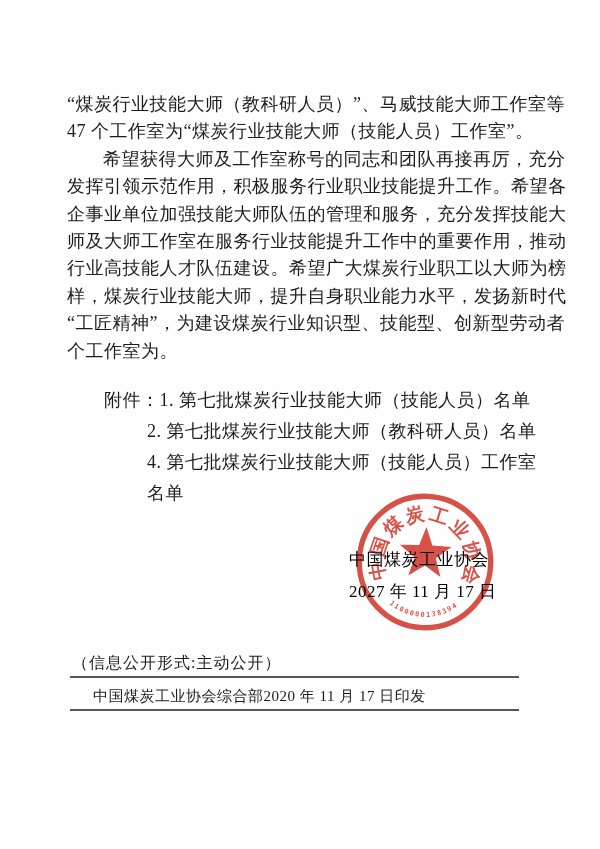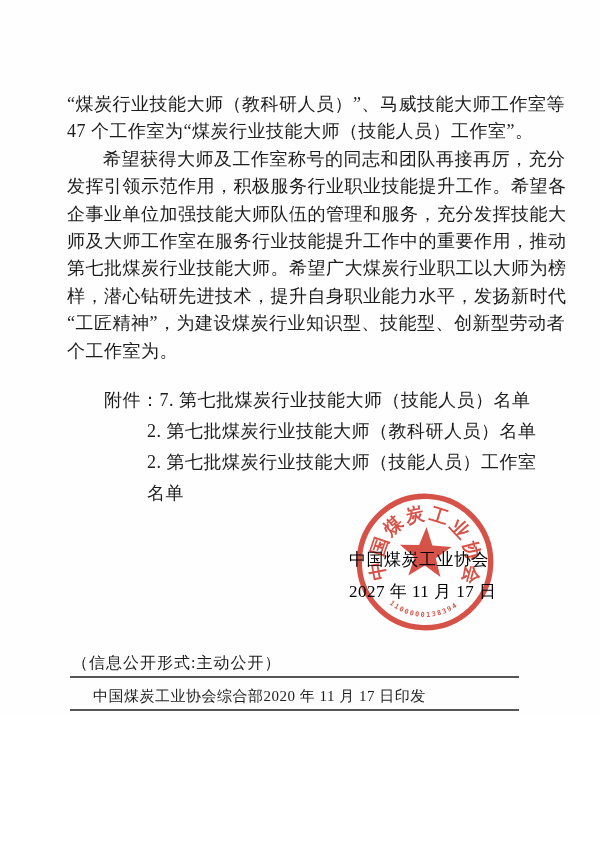--- a/index.html
+++ b/index.html
@@ -50,30 +50,30 @@
 
 <div class="page">
 
   <div class="body-text">
     <div class="bline">“煤炭行业技能大师（教科研人员）”、马威技能大师工作室等</div>
     <div class="bline end">47 个工作室为“煤炭行业技能大师（技能人员）工作室”。</div>
     <div class="bline indent">希望获得大师及工作室称号的同志和团队再接再厉，充分</div>
     <div class="bline">发挥引领示范作用，积极服务行业职业技能提升工作。希望各</div>
     <div class="bline">企事业单位加强技能大师队伍的管理和服务，充分发挥技能大</div>
     <div class="bline">师及大师工作室在服务行业技能提升工作中的重要作用，推动</div>
-    <div class="bline">第七批煤炭行业技能大师。希望广大煤炭行业职工以大师为榜</div>
-    <div class="bline">样，潜心钻研先进技术，提升自身职业能力水平，发扬新时代</div>
+    <div class="bline">行业高技能人才队伍建设。希望广大煤炭行业职工以大师为榜</div>
+    <div class="bline">样，煤炭行业技能大师，提升自身职业能力水平，发扬新时代</div>
     <div class="bline">“工匠精神”，为建设煤炭行业知识型、技能型、创新型劳动者</div>
     <div class="bline end">个工作室为。</div>
   </div>
 
   <div class="attachment">
-    <div class="att-first">附件：7. 第七批煤炭行业技能大师（技能人员）名单</div>
+    <div class="att-first">附件：1. 第七批煤炭行业技能大师（技能人员）名单</div>
     <div class="att-follow">2. 第七批煤炭行业技能大师（教科研人员）名单</div>
-    <div class="att-follow">2. 第七批煤炭行业技能大师（技能人员）工作室名单</div>
+    <div class="att-follow">4. 第七批煤炭行业技能大师（技能人员）工作室名单</div>
   </div>
 
   <div class="sig sig-org">中国煤炭工业协会</div>
   <div class="sig sig-date">2027 年 11 月 17 日</div>
 
   <svg class="seal" viewBox="0 0 150 150" aria-hidden="true">
     <circle cx="75" cy="75" r="67.5" fill="none" stroke="#d03428" stroke-width="5.5" stroke-opacity="0.92"></circle>
     <g id="seal-arc-text" fill="#d03428" fill-opacity="0.92" style="font-family:'Liberation Serif','DejaVu Serif',serif; font-weight:700;">
         <text x="75" y="32" text-anchor="middle" font-size="19" transform="rotate(-103 75 75)">中</text>
         <text x="75" y="32" text-anchor="middle" font-size="19" transform="rotate(-73.57142857142857 75 75)">国</text>

